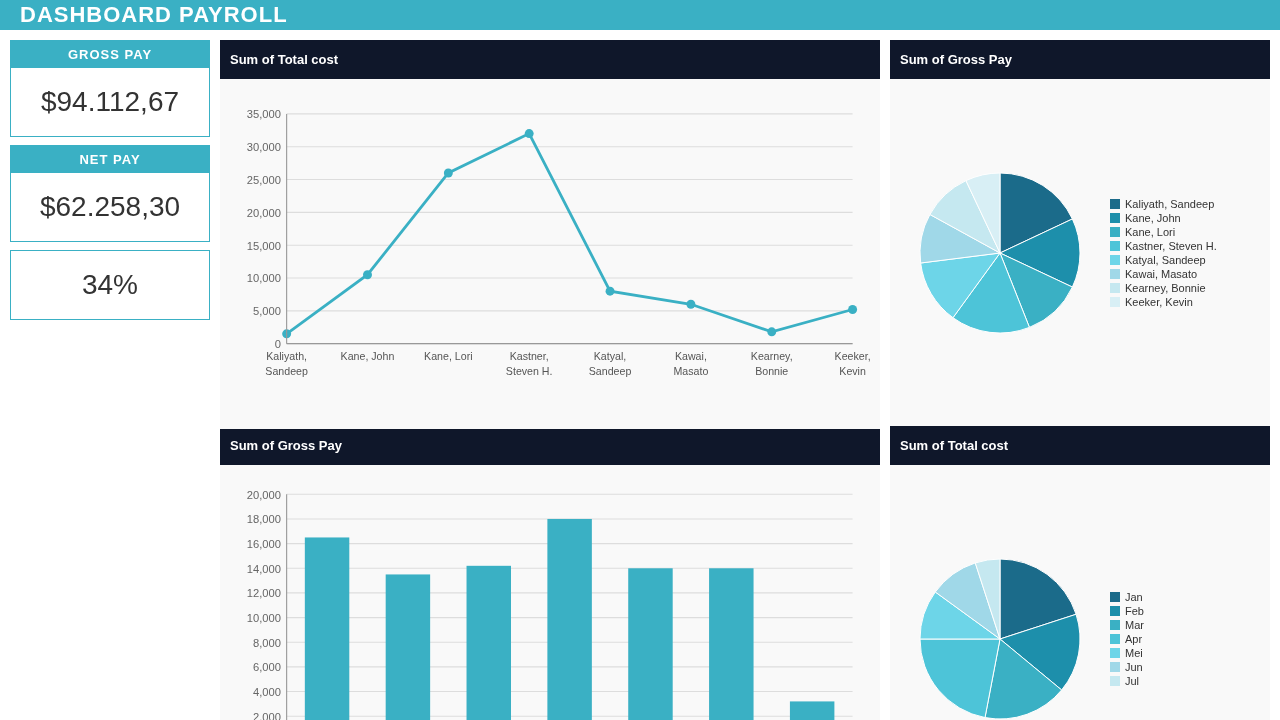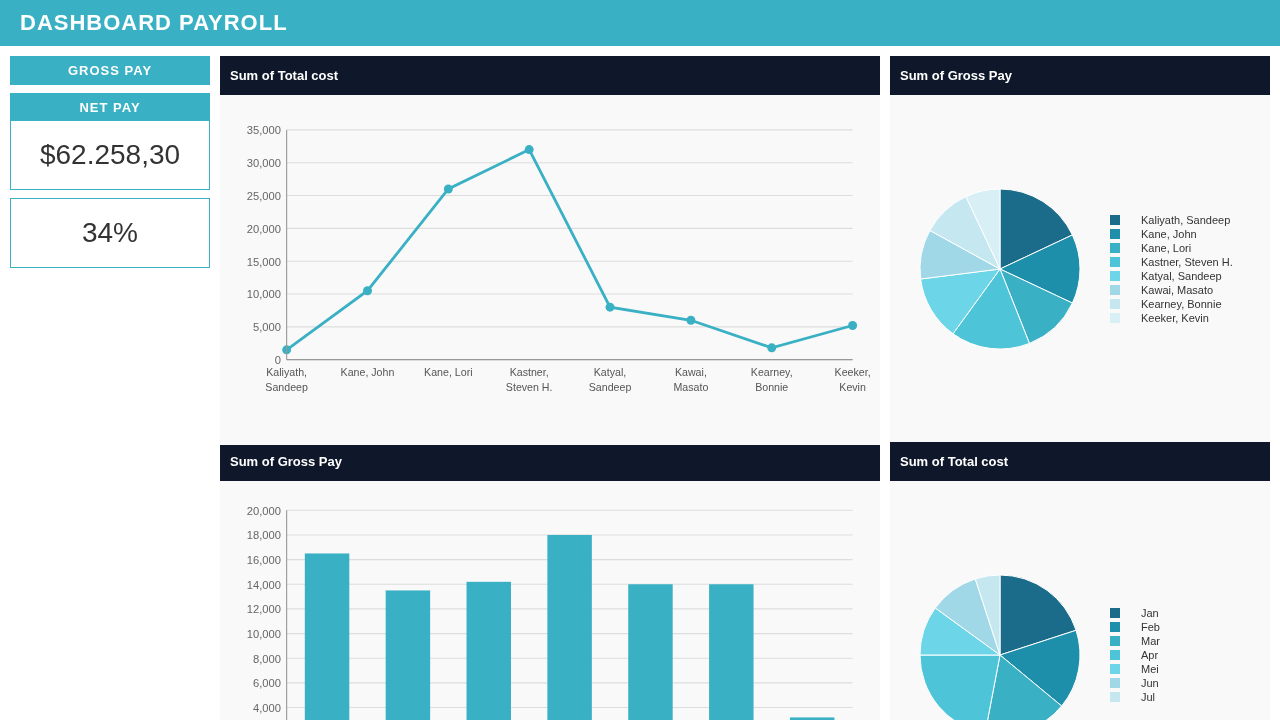--- a/index.html
+++ b/index.html
@@ -14,21 +14,21 @@
       width: 1280px;
       height: 720px;
       display: flex;
       flex-direction: column;
     }
     .header {
       background: #3ab0c4;
       color: white;
       font-size: 22px;
       font-weight: bold;
-      padding: 10px 20px;
+      padding: 2px 20px;
       letter-spacing: 1px;
     }
     .main-content {
       display: flex;
       flex: 1;
       padding: 10px;
       gap: 10px;
     }
     
     .kpi-column {
@@ -101,41 +101,41 @@
       height: calc(100% - 30px);
     }
     
     svg text { font-family: Arial, sans-serif; }
     .legend-item {
       display: flex;
       align-items: center;
       font-size: 11px;
       margin: 2px 0;
       color: #333;
-      gap: 16px;
     }
     .legend-dot {
       width: 10px;
       height: 10px;
       margin-right: 5px;
       flex-shrink: 0;
     }
   </style>
 </head>
 <body>
 
 <div id="app">
   <div class="header">
     <span>DASHBOARD PAYROLL</span>
   </div>
   <div class="main-content">
 
     <div class="kpi-column">
       <div class="kpi-card">
         <div class="kpi-label">GROSS PAY</div>
+        <div class="kpi-value">$94.112,67</div>
       </div>
       <div class="kpi-card">
         <div class="kpi-label">NET PAY</div>
         <div class="kpi-value">$62.258,30</div>
       </div>
       <div class="kpi-card">
         <div class="kpi-value">34%</div>
       </div>
     </div>
 

